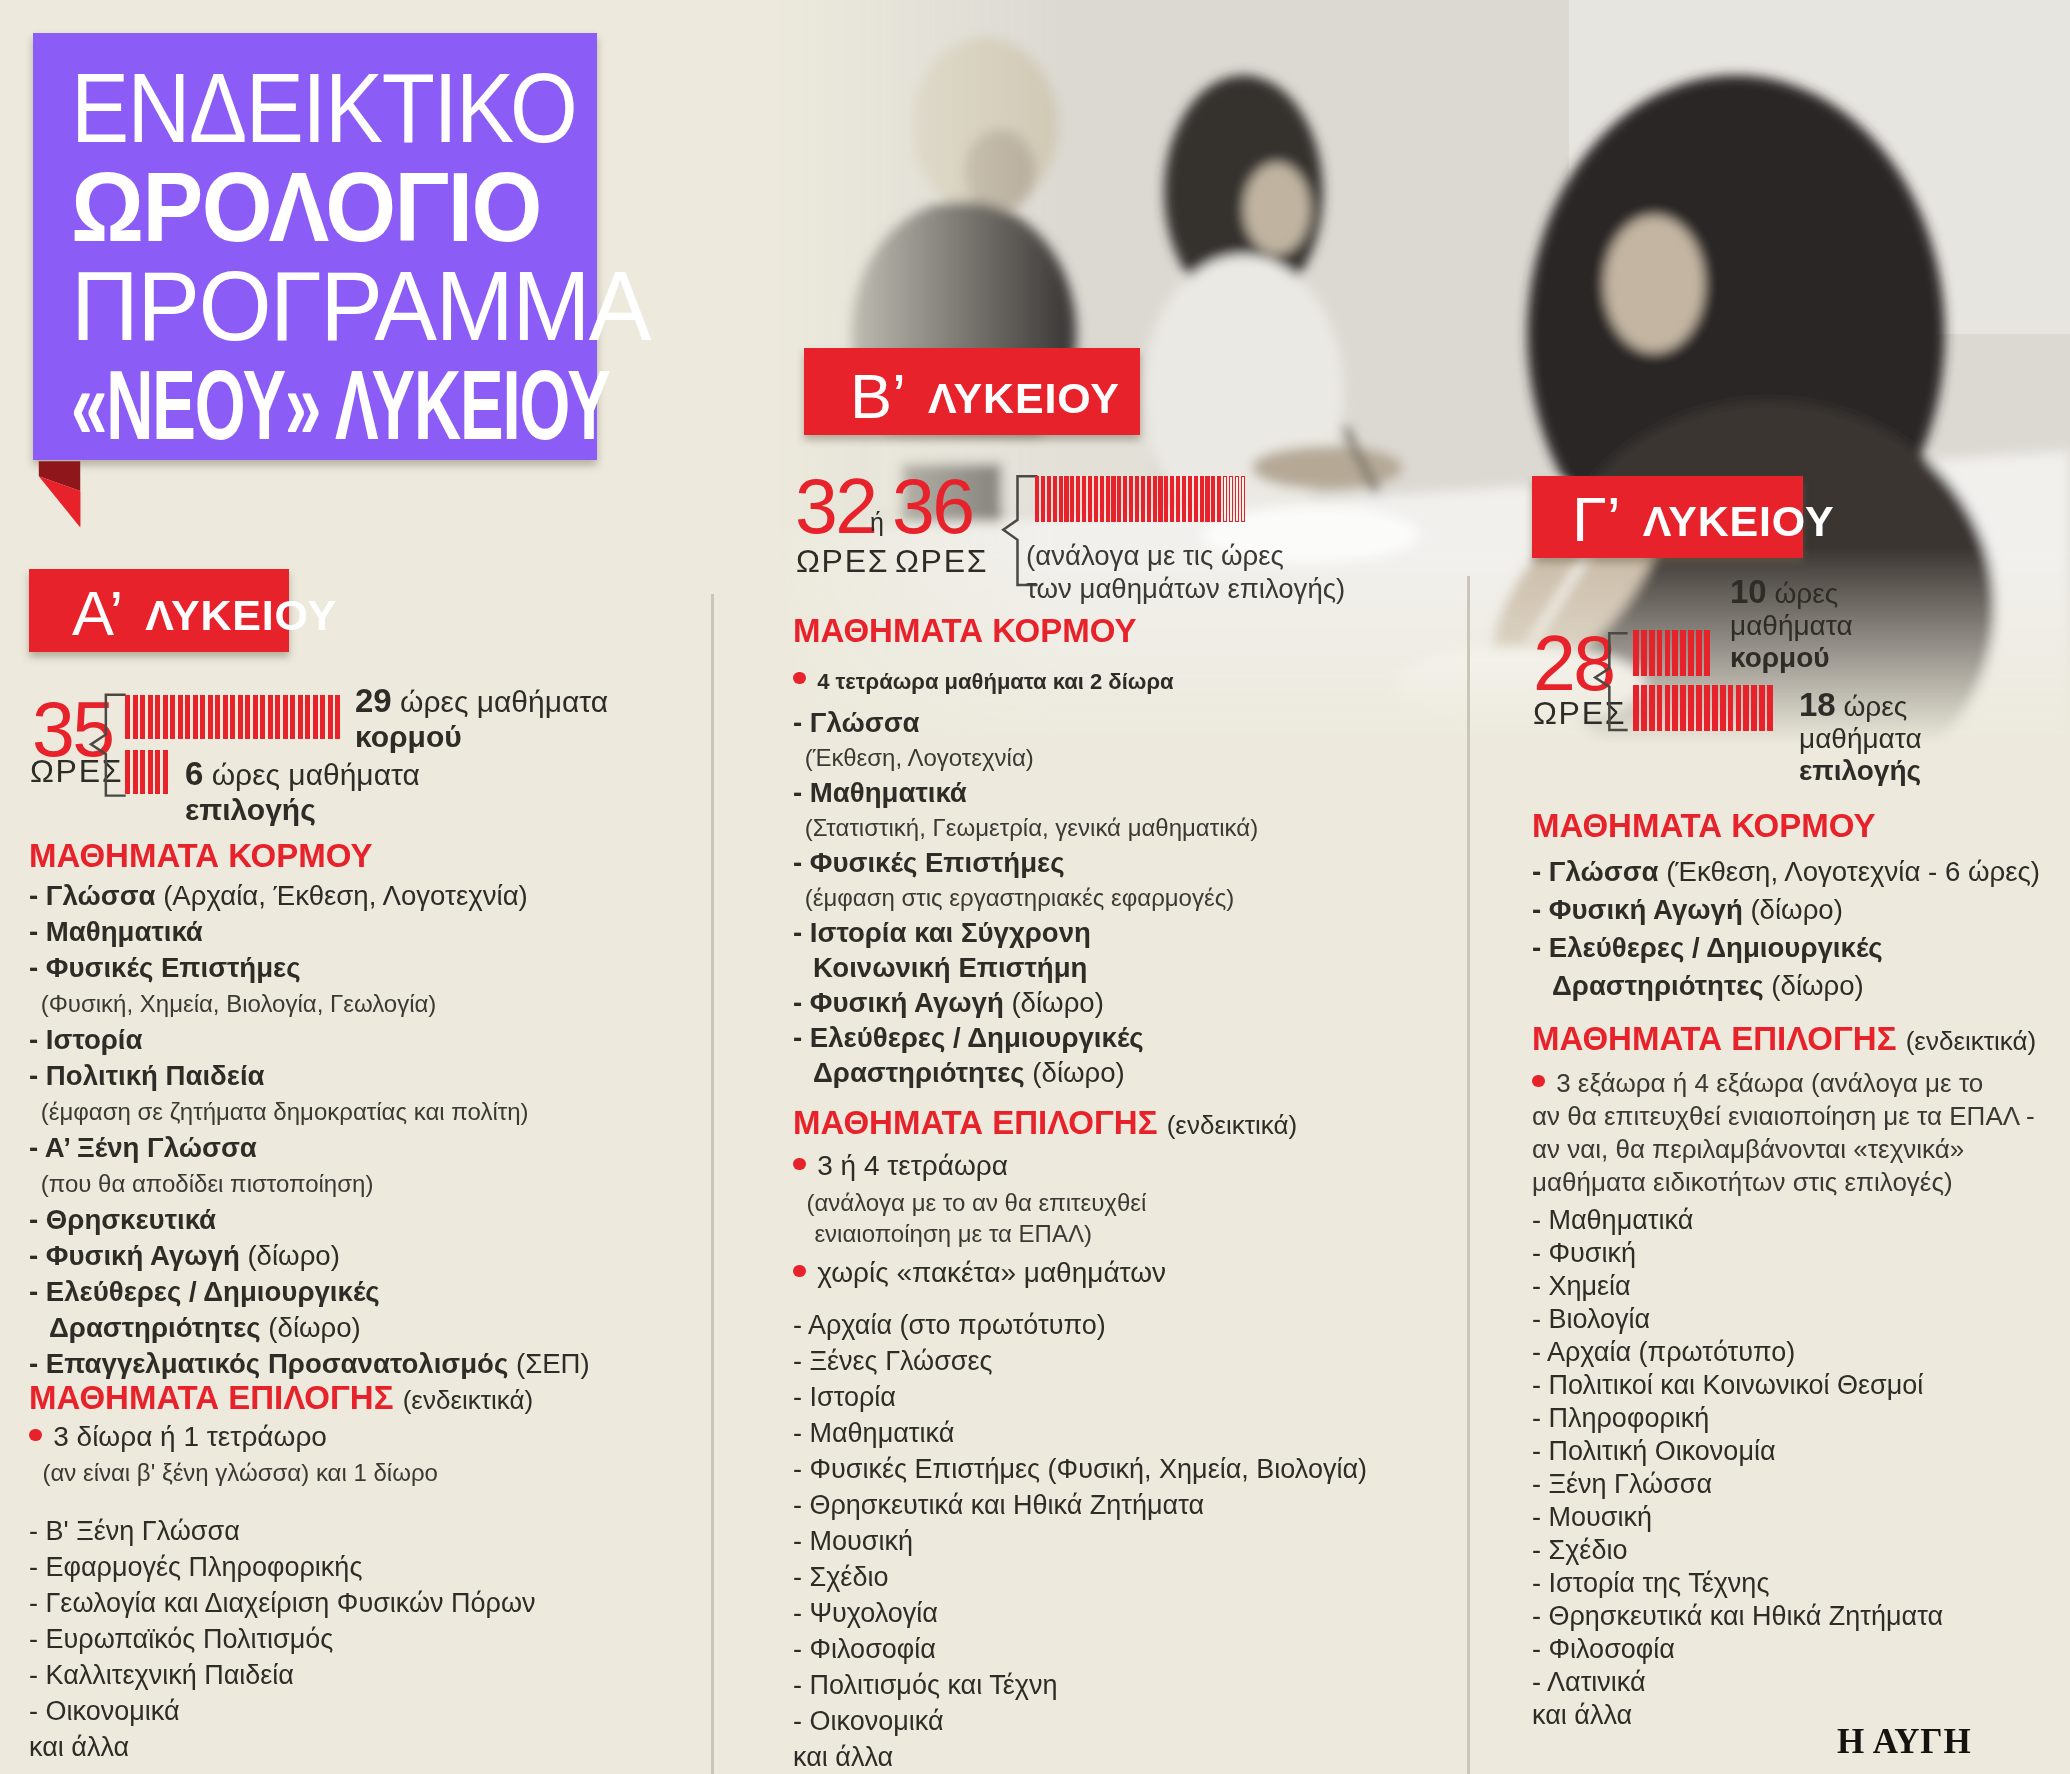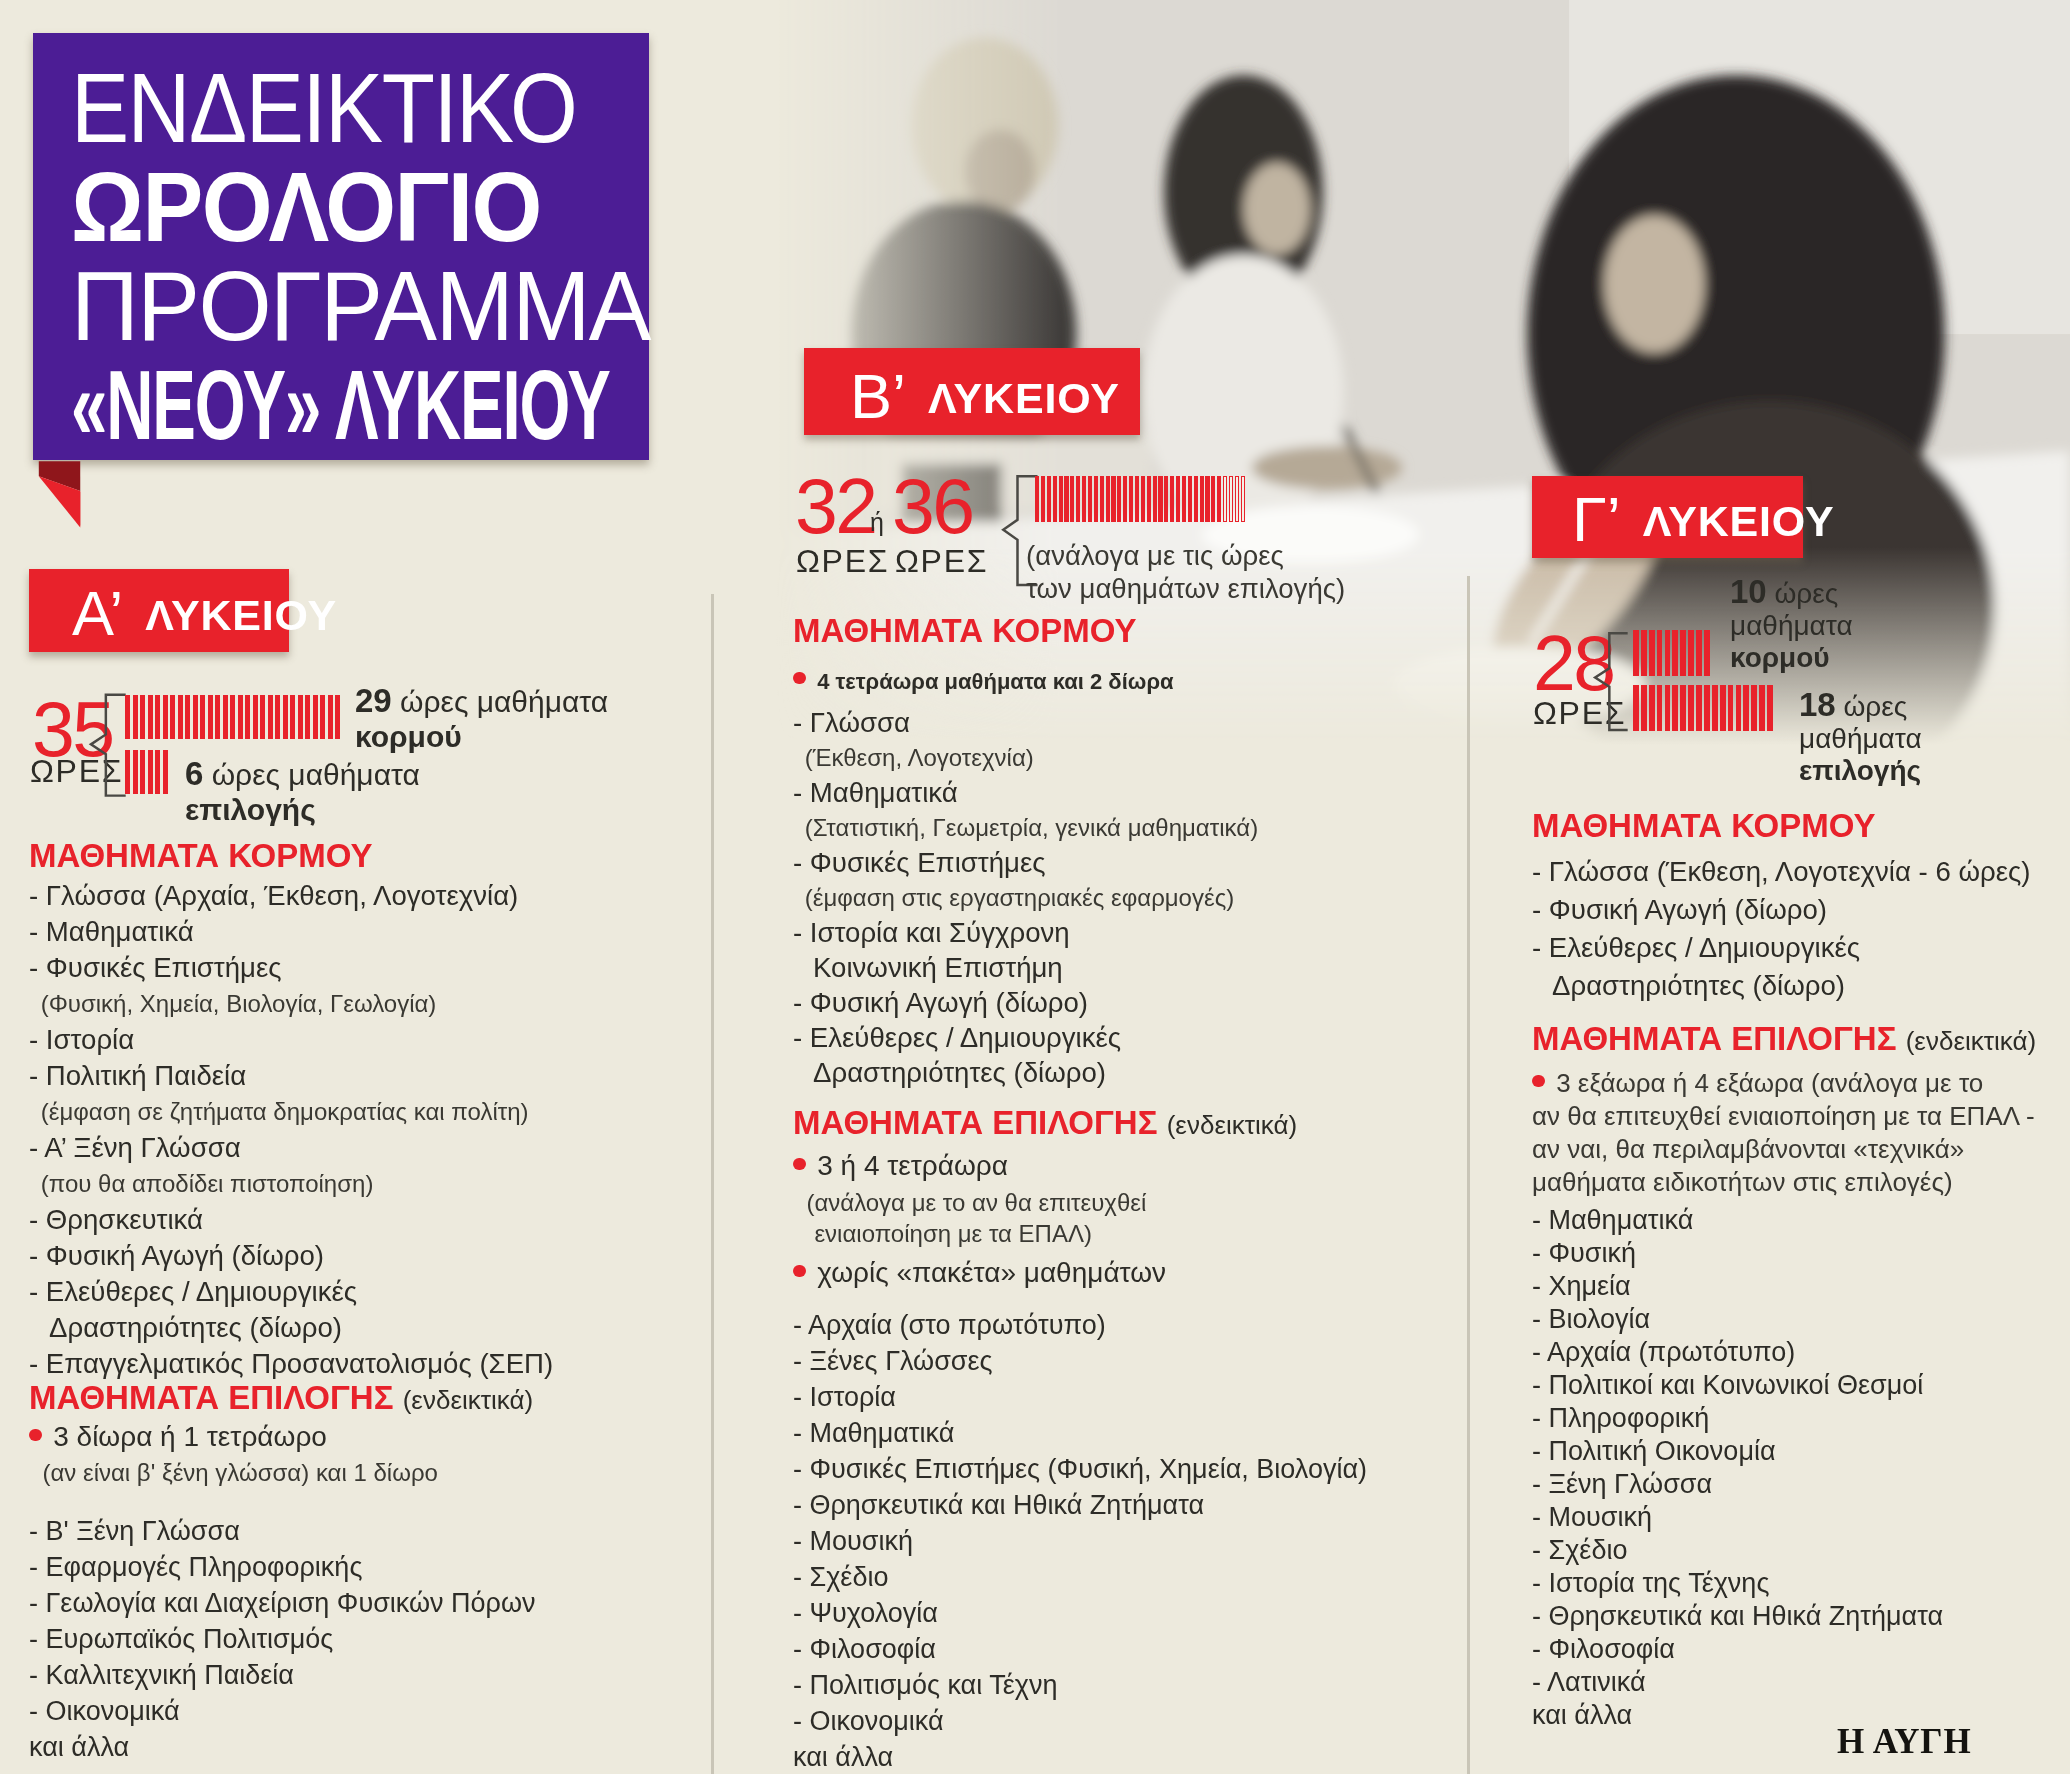--- a/index.html
+++ b/index.html
@@ -1,21 +1,21 @@
 <!DOCTYPE html>
 <html style="font-size:13.4px"><head>
 <meta charset="utf-8">
 <style>
   html,body{margin:0;padding:0;}
   body{width:2071px;height:1775px;background:#edeadd;position:relative;overflow:hidden;
        font-family:"Liberation Sans","DejaVu Sans",sans-serif;color:#2d2c27;}
   .abs{position:absolute;}
 
   
-  .title-box{left:33px;top:33px;width:616px;height:427px;background:#4c1d95;
+  .title-box{left:33px;top:33px;width:564px;height:427px;background:#8b5cf6;
              box-shadow:0 5px 8.3px rgba(110,100,80,.45);padding:25px 0 0 38px;box-sizing:border-box;}
   .title-line{display:block;color:#fff;font-size:99px;line-height:99px;white-space:nowrap;
               transform-origin:left center;letter-spacing:-1.7px;}
   .tl1{transform:scaleX(.88);font-weight:400;}
   .tl2{transform:scaleX(.92);font-weight:700;}
   .tl3{transform:scaleX(.95);font-weight:400;}
   .tl4{transform:scaleX(.66);font-weight:700;}
 
   
   .photo{left:776px;top:0;width:1294px;height:760px;}
@@ -49,21 +49,21 @@
   .bar-caption{font-size:27.6px;line-height:33px;color:#3a3933;white-space:nowrap;}
 
   .bracket{stroke:#4a4944;stroke-width:3;fill:none;}
 
   
   .h-red{font-size:33px;font-weight:700;color:#e8222b;letter-spacing:0;white-space:nowrap;}
   .h-red .note{font-weight:400;color:#2d2c27;font-size:26px;letter-spacing:0;}
 
   
   .list .row{font-size:27.6px;line-height:36px;color:#2d2c27;white-space:nowrap;}
-  .list .row .b{font-weight:400;margin-top:24px;}
+  .list .row .b{font-weight:700;margin-top:24px;}
   .list .row.sub{font-size:24px;color:#3a3933;padding-left:11.7px;}
   .list .row.indent{padding-left:20px;}
   .lh42 .row{line-height:35px;}
   .lh45 .row{line-height:38px;}
   .lh40 .row{line-height:33px;font-size:27px;}
   .lh43 .row{line-height:36px;font-size:27px;}
 
   .bullet-line{font-size:28px;color:#2d2c27;white-space:nowrap;}
   .bullet-line .b{font-weight:700;font-size:22px;}
   .dot{display:inline-block;width:12.5px;height:12.5px;border-radius:50%;background:#e8222b;

